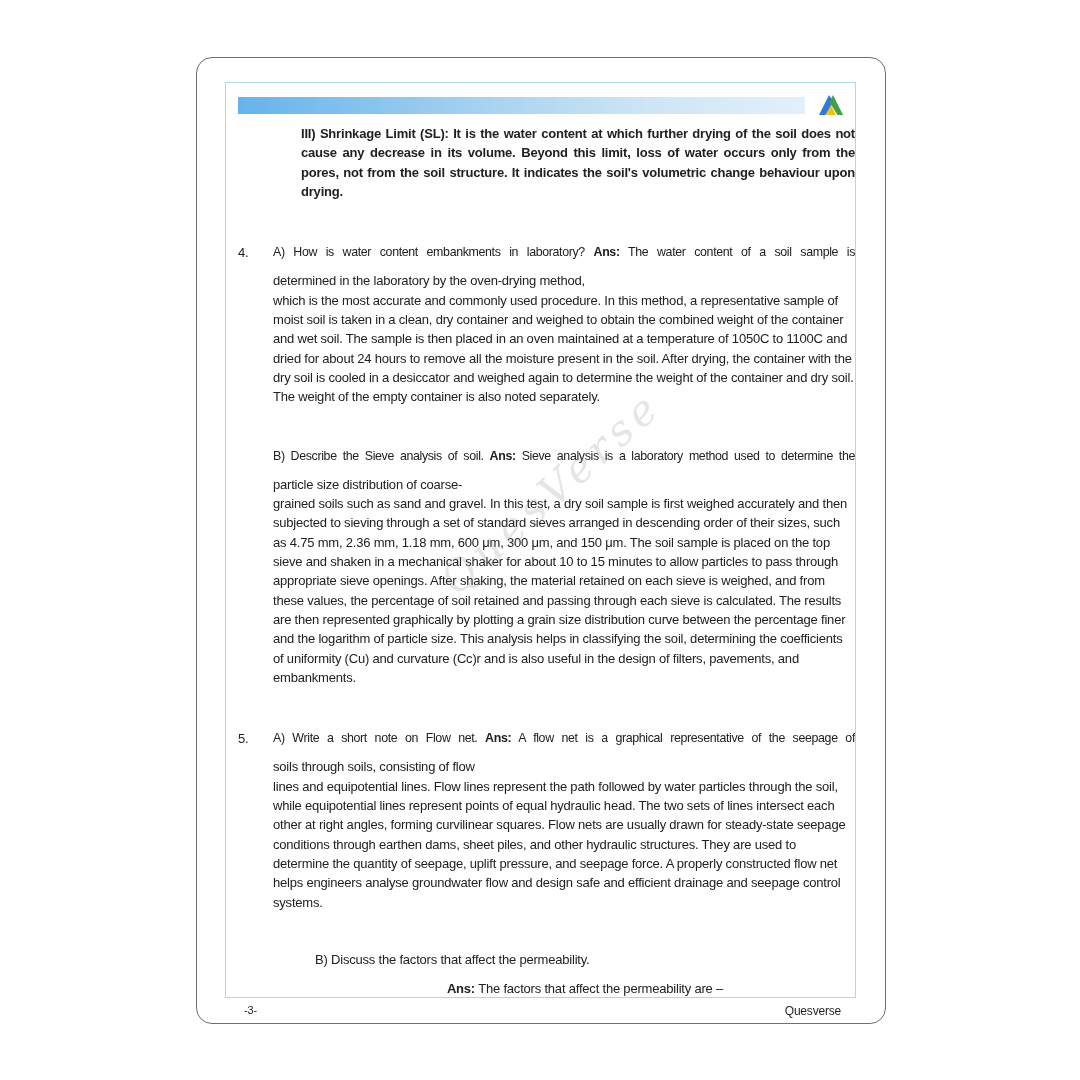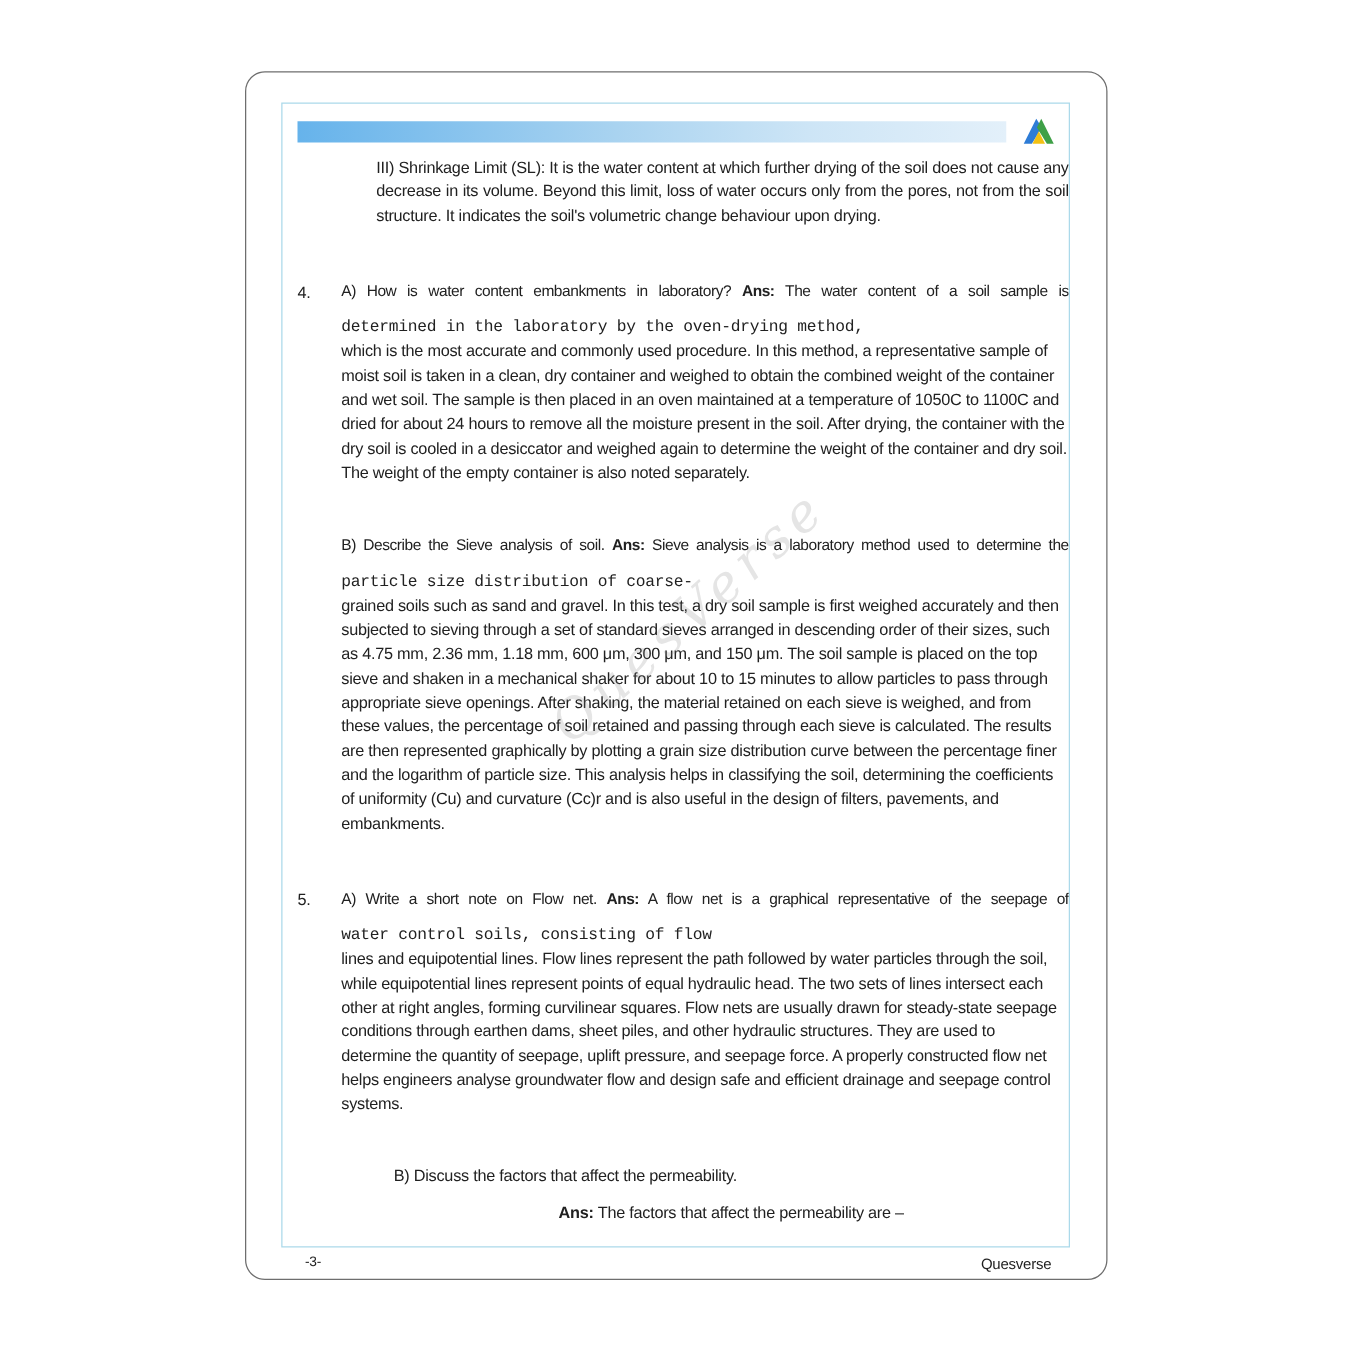--- a/index.html
+++ b/index.html
@@ -43,38 +43,39 @@
     height: 17px;
     background: linear-gradient(to right, #66b3eb, #a9d3f0 45%, #cde5f6 72%, #e3f0fa);
     margin-right: 12px;
   }
   .drive-icon { width: 28px; height: 28px; flex: 0 0 auto; }
   p { margin: 0; }
   .intro {
     margin: 5px 0 0 75px;
     width: 554px;
     text-align: justify;
+    font-weight: bold;
   }
   .qrow { display: flex; }
   .mt42 { margin-top: 42px; }
   .mt40 { margin-top: 40px; }
   .mt38 { margin-top: 38px; gap: 42px; }
   .qnum {
     flex: 0 0 auto;
     width: 35px;
     padding-left: 12px;
   }
   .qcontent { flex: 1 1 auto; min-width: 0; }
   .lead {
     text-align: justify;
     text-align-last: justify;
     font-size: 12.4px;
     letter-spacing: -0.35px;
   }
-  .pline { margin-top: 9px; font-family: Liberation Mono, monospace; }
+  .pline { margin-top: 9px; }
   .pline10 { margin-top: 10px; text-align: center; }
   .watermark {
     position: absolute;
     left: 185px;
     top: 400px;
     transform: rotate(-42deg);
     transform-origin: center center;
     font-family: "DejaVu Serif", serif;
     font-style: italic;
     font-size: 42px;
@@ -131,21 +132,21 @@
         <p class="lead"><span>B) Describe the Sieve analysis of soil.</span> <b>Ans:</b> <span>Sieve analysis is a laboratory method used to determine the</span></p>
         <p class="pline">particle size distribution of coarse-</p>
         <p>grained soils such as sand and gravel. In this test, a dry soil sample is first weighed accurately and then subjected to sieving through a set of standard sieves arranged in descending order of their sizes, such as 4.75 mm, 2.36 mm, 1.18 mm, 600 μm, 300 μm, and 150 μm. The soil sample is placed on the top sieve and shaken in a mechanical shaker for about 10 to 15 minutes to allow particles to pass through appropriate sieve openings. After shaking, the material retained on each sieve is weighed, and from these values, the percentage of soil retained and passing through each sieve is calculated. The results are then represented graphically by plotting a grain size distribution curve between the percentage finer and the logarithm of particle size. This analysis helps in classifying the soil, determining the coefficients of uniformity (Cu) and curvature (Cc)r and is also useful in the design of filters, pavements, and embankments.</p>
       </div>
     </div>
 
     <div class="qrow mt42">
       <div class="qnum">5.</div>
       <div class="qcontent">
         <p class="lead"><span>A) Write a short note on Flow net.</span> <b>Ans:</b> <span>A flow net is a graphical representative of the seepage of</span></p>
-        <p class="pline">water control soils, consisting of flow</p>
+        <p class="pline">soils through soils, consisting of flow</p>
         <p>lines and equipotential lines. Flow lines represent the path followed by water particles through the soil, while equipotential lines represent points of equal hydraulic head. The two sets of lines intersect each other at right angles, forming curvilinear squares. Flow nets are usually drawn for steady-state seepage conditions through earthen dams, sheet piles, and other hydraulic structures. They are used to determine the quantity of seepage, uplift pressure, and seepage force. A properly constructed flow net helps engineers analyse groundwater flow and design safe and efficient drainage and seepage control systems.</p>
       </div>
     </div>
 
     <div class="qrow mt38">
       <div class="qnum"></div>
       <div class="qcontent">
         <p>B) Discuss the factors that affect the permeability.</p>
         <p class="pline10"><b>Ans:</b> <span>The factors that affect the permeability are –</span></p>
       </div>

